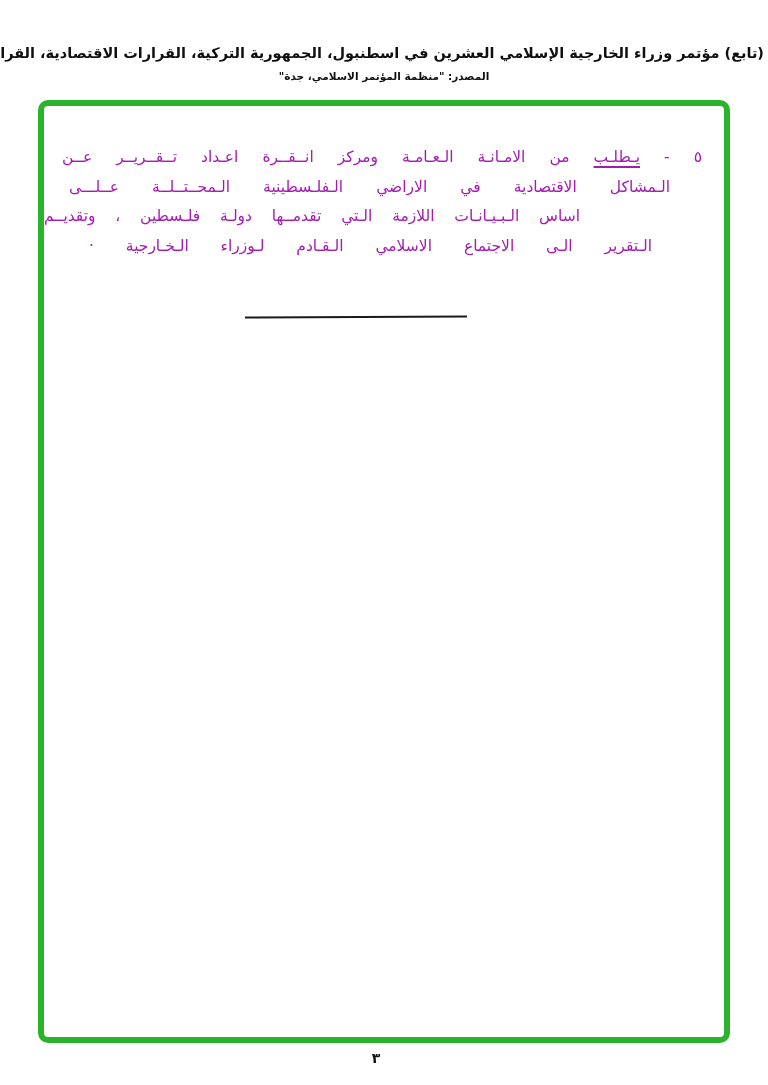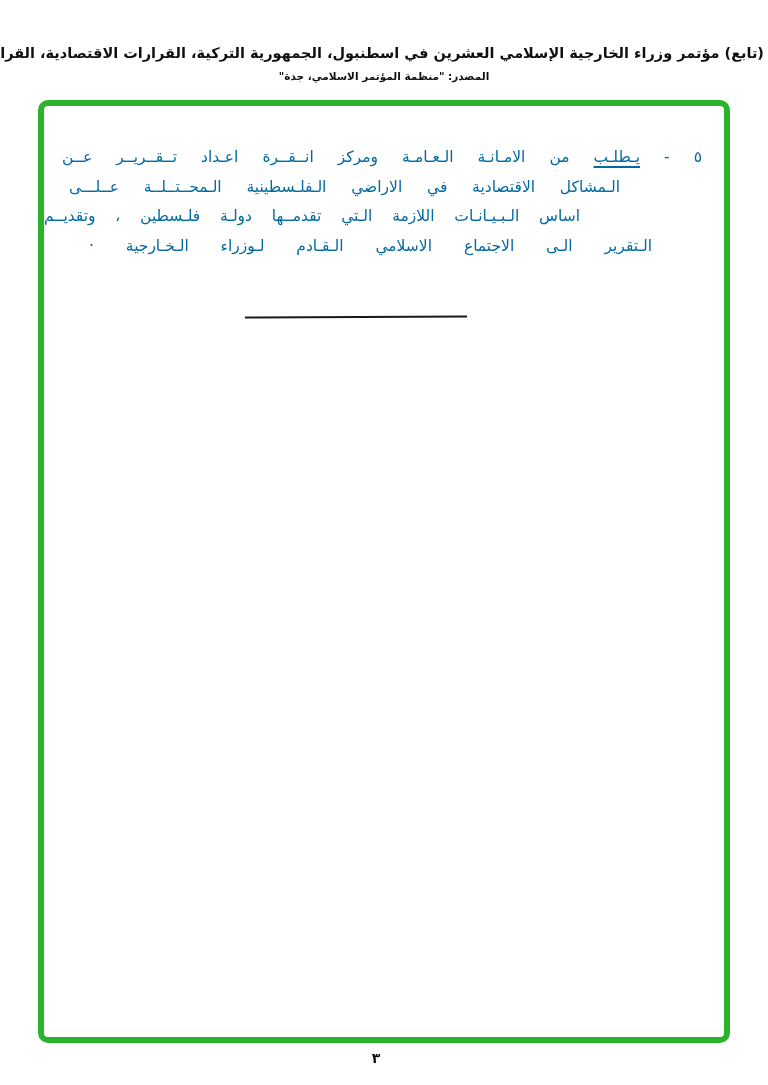--- a/index.html
+++ b/index.html
@@ -56,31 +56,31 @@
   }
 
   
   .res-text {
     position: absolute;
     left: 44px;
     top: 143px;
     width: 680px;
     direction: rtl;
     font-size: 15.5px;
-    color: #0369a1;
+    color: #a21caf;
   }
   .res-line {
     text-align: justify;
     text-align-last: justify;
     line-height: 29.5px;
     height: 29.5px;
     overflow: hidden;
   }
   .res-line.l1 { padding-right: 22px;  padding-left: 18px; }
-  .res-line.l2 { padding-right: 104px; padding-left: 25px; }
+  .res-line.l2 { padding-right: 54px; padding-left: 25px; }
   .res-line.l3 { padding-right: 144px; }
   .res-line.l4 { padding-right: 72px; padding-left: 45px; }
 
   .underlined-word {
     text-decoration: underline;
     text-underline-offset: 4px;
     text-decoration-thickness: 1.5px;
   }
 
   

